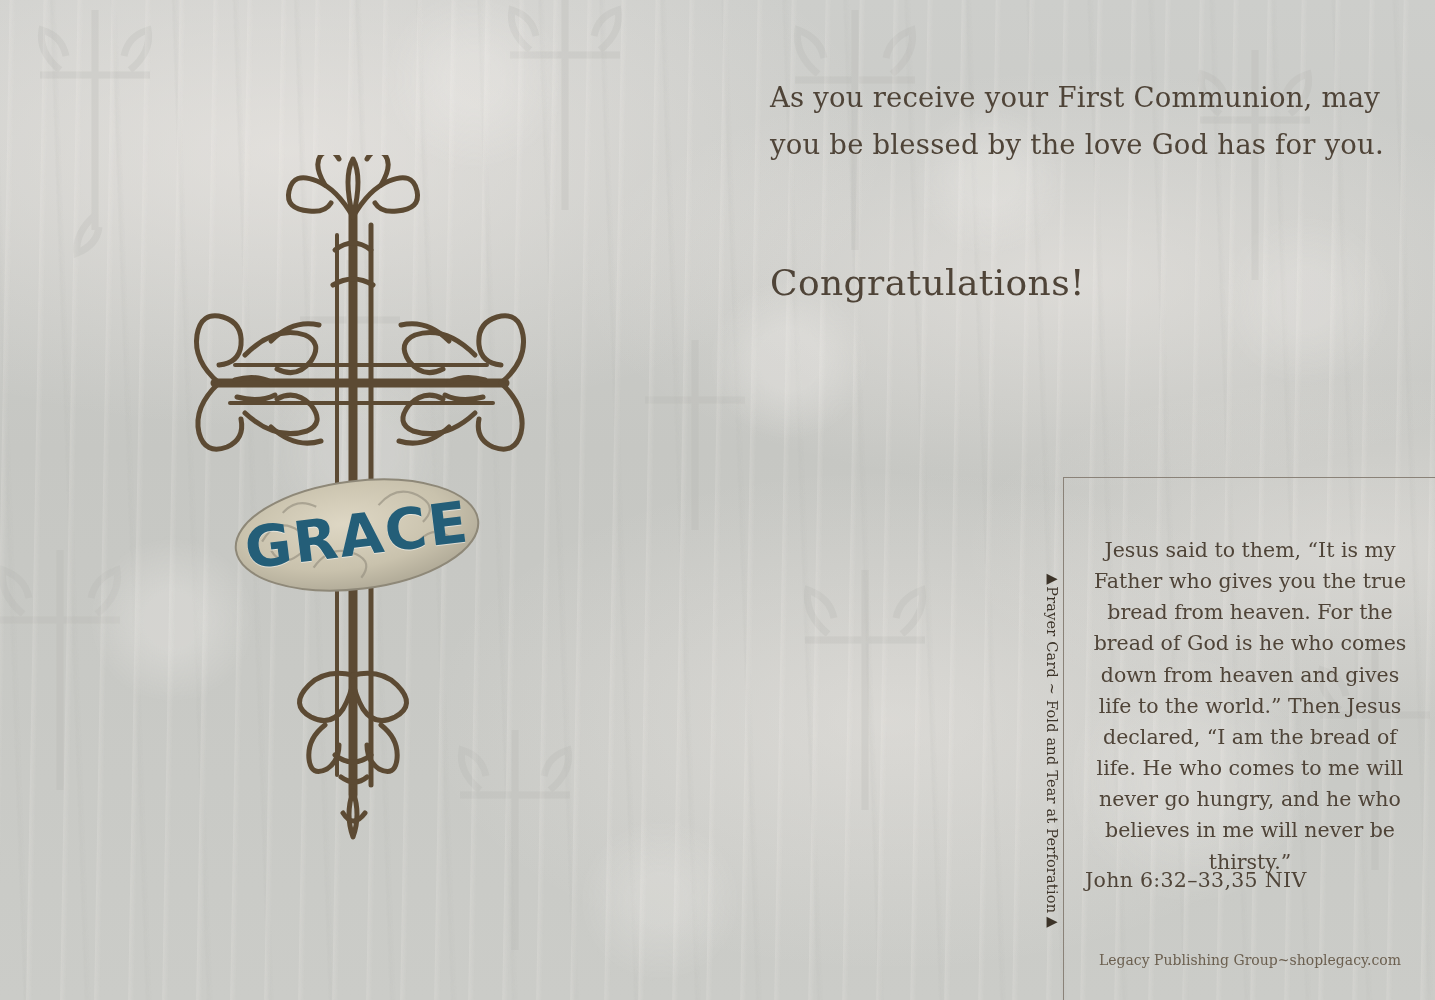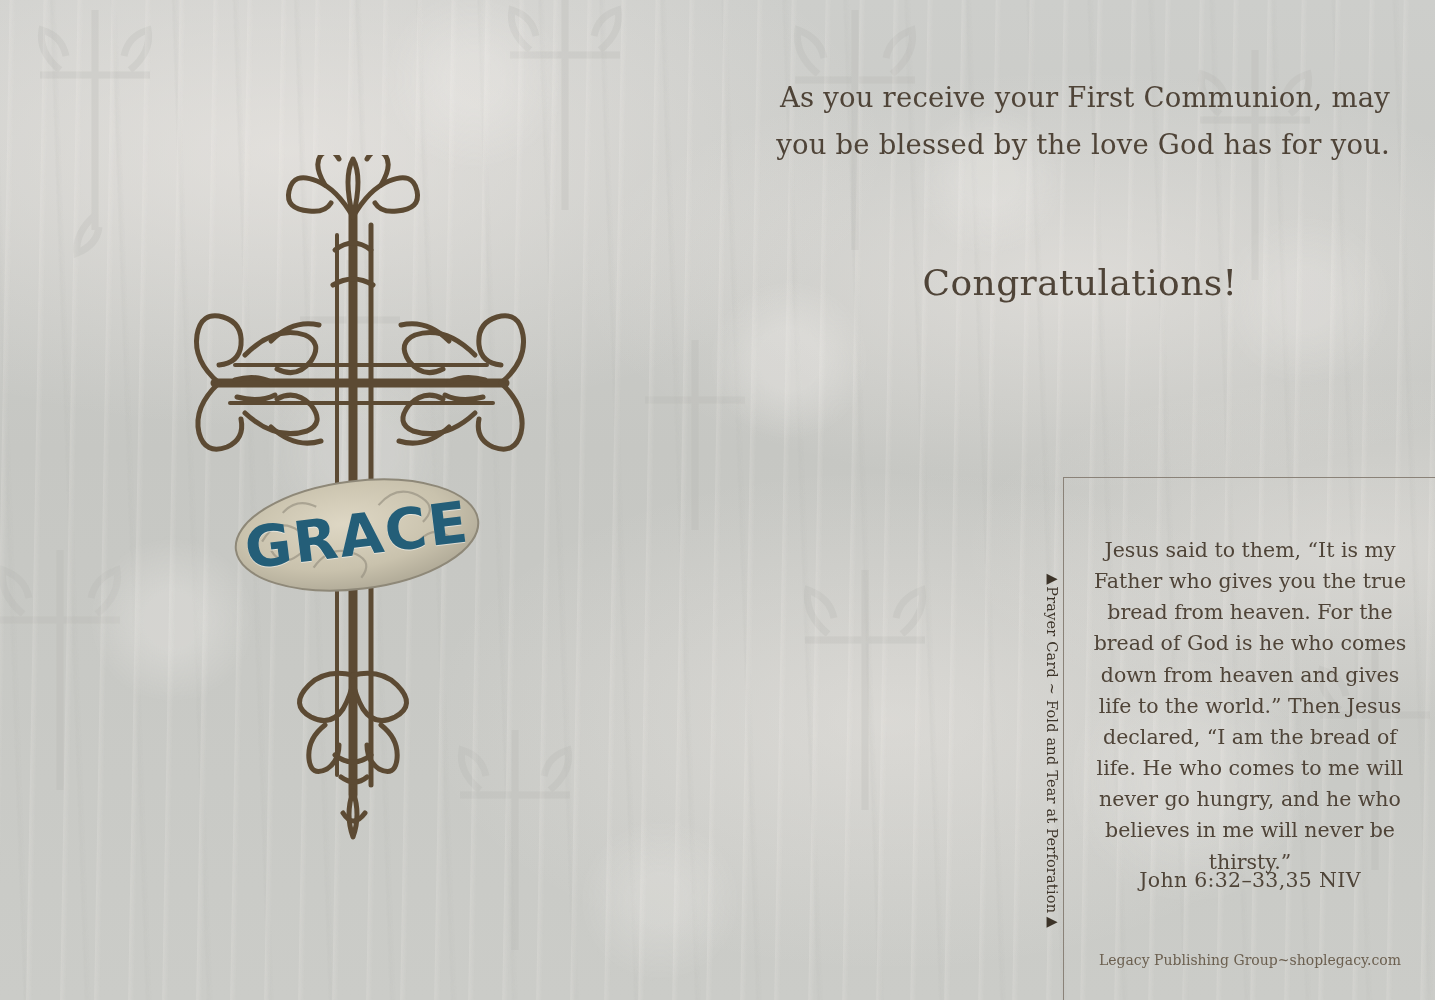--- a/index.html
+++ b/index.html
@@ -93,33 +93,32 @@
     transform: rotate(-7deg);
     text-shadow: 0 1px 0 rgba(255,255,255,0.5);
   }
 
   
   #greeting {
     position: absolute;
     left: 770px;
     top: 74px;
     width: 620px;
-    text-align: right;
+    text-align: left;
     color: #4f4438;
     font-family: "DejaVu Serif", serif;
     font-size: 27.5px;
     line-height: 1.72;
     letter-spacing: 0.2px;
   }
   #congrats {
     position: absolute;
     left: 770px;
     top: 262px;
     width: 620px;
-    text-align: center;
     color: #4f4438;
     font-family: "DejaVu Serif", serif;
     font-size: 36px;
     letter-spacing: 0.4px;
   }
 
   
   #prayer-card {
     position: absolute;
     left: 1063px;
@@ -139,21 +138,20 @@
     color: #4f4438;
     font-family: "DejaVu Serif", serif;
     font-size: 20.5px;
     line-height: 1.52;
   }
   #prayer-ref {
     position: absolute;
     left: 1085px;
     top: 868px;
     width: 330px;
-    text-align: center;
     color: #4f4438;
     font-family: "DejaVu Serif", serif;
     font-size: 20.5px;
     letter-spacing: 0.3px;
   }
   #perforation-label {
     position: absolute;
     left: 1036px;
     top: 570px;
     width: 24px;

